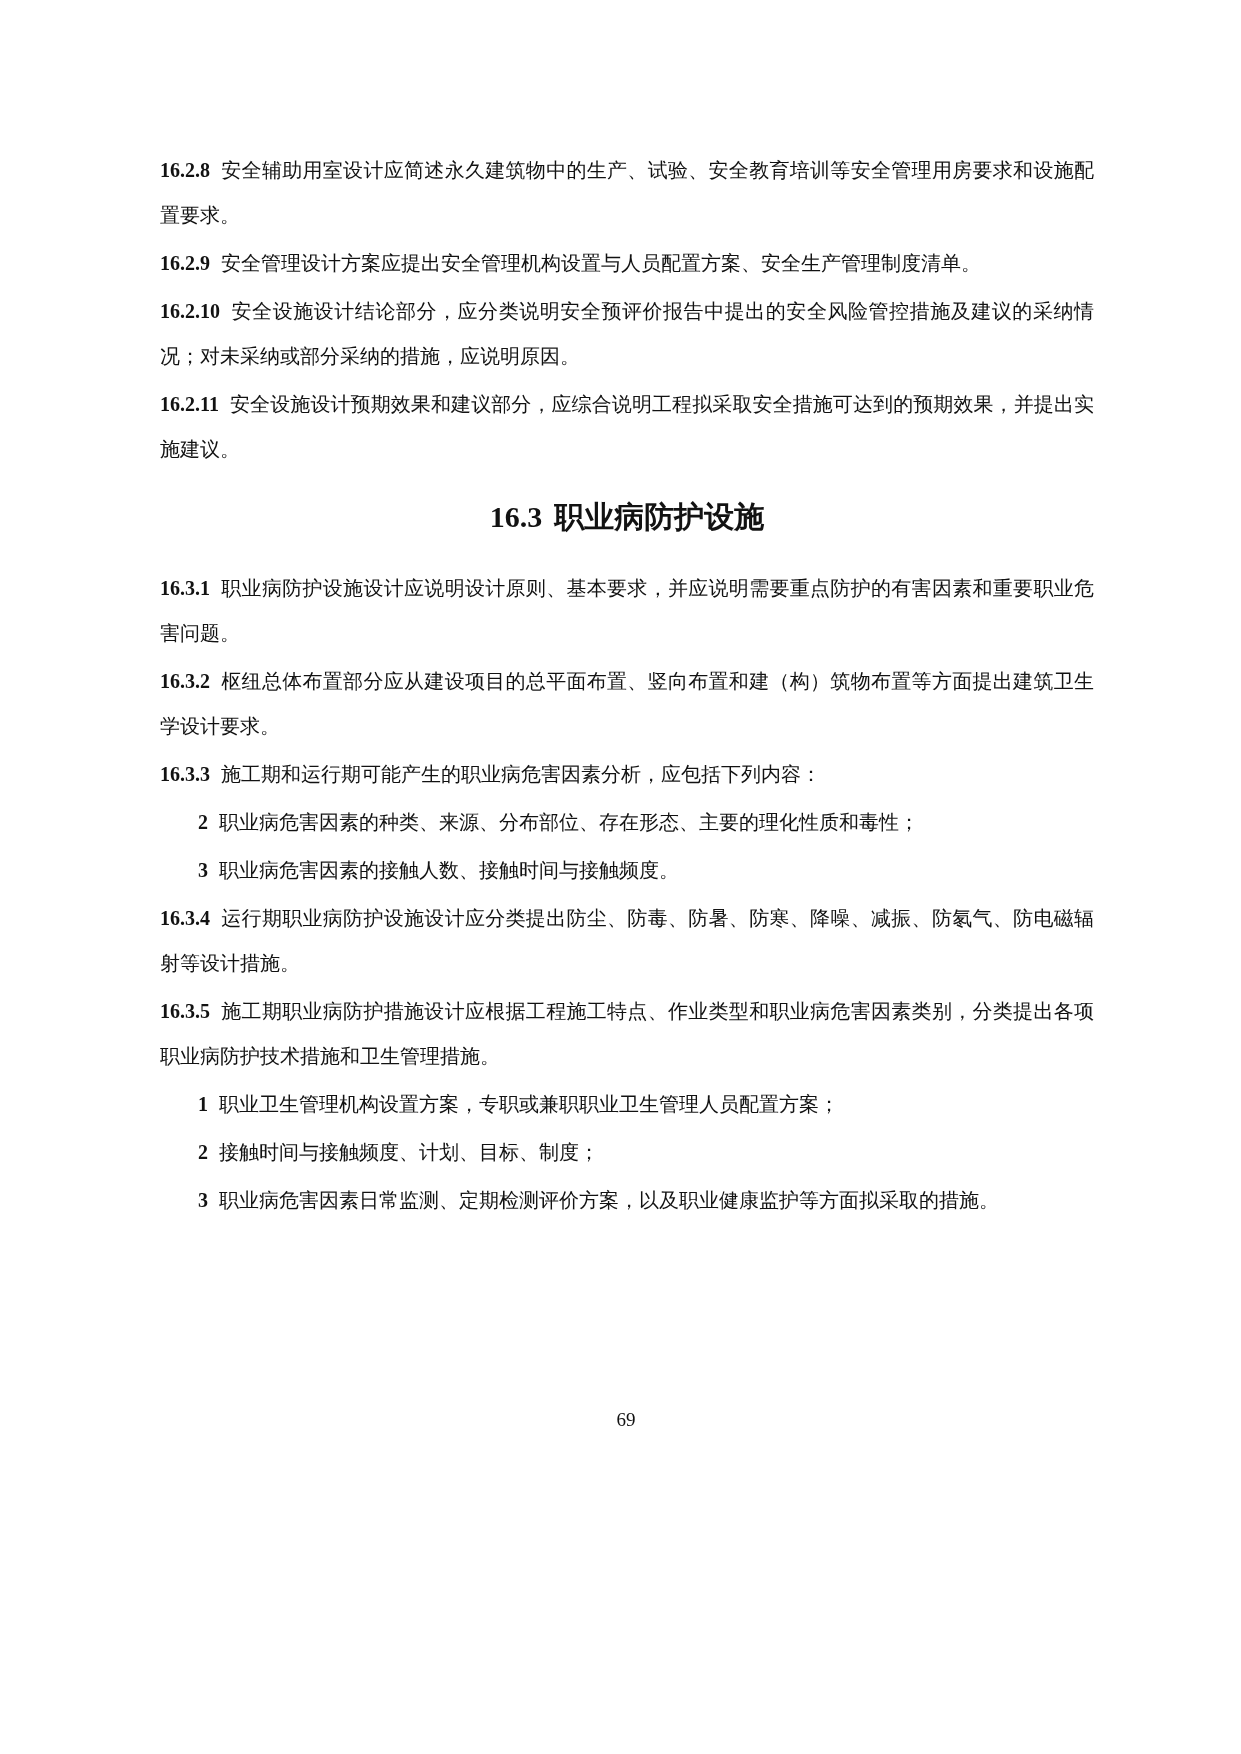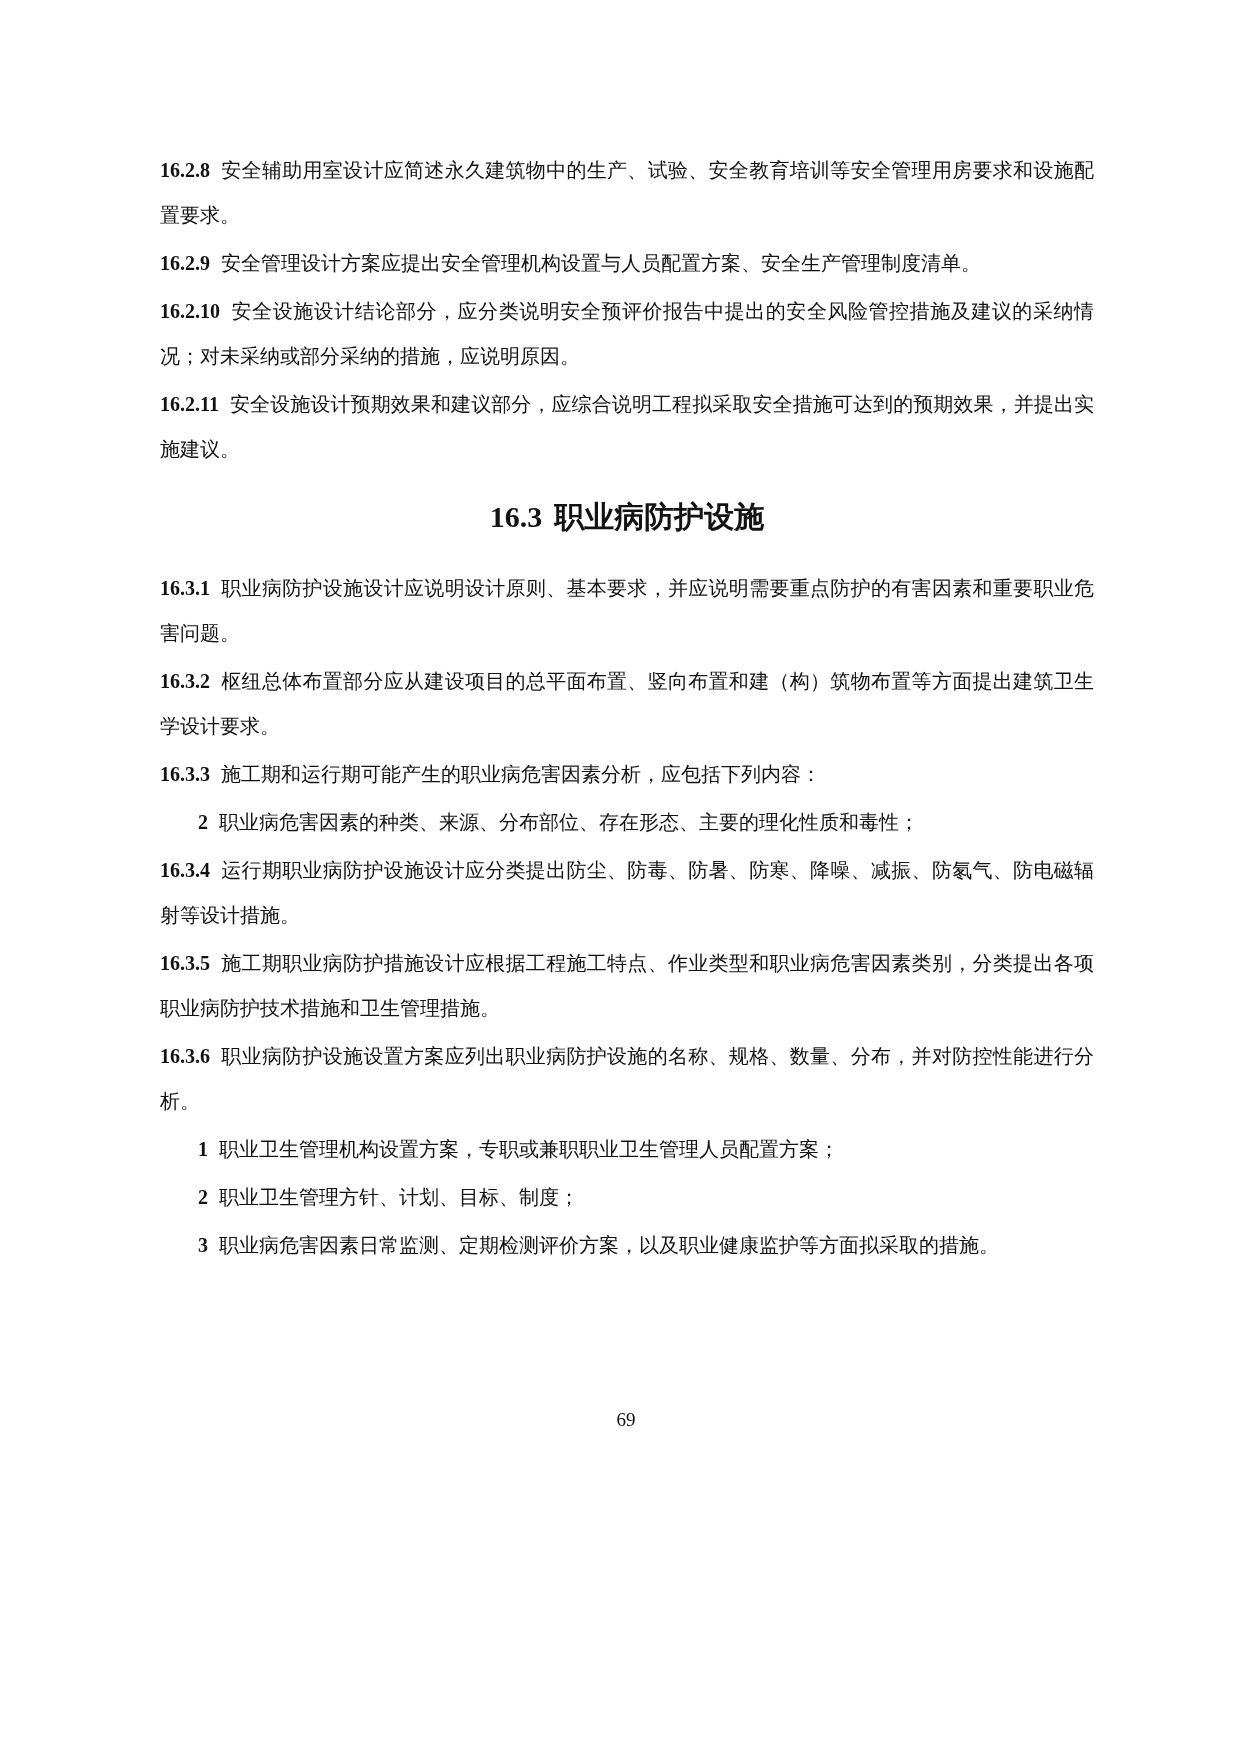--- a/index.html
+++ b/index.html
@@ -65,23 +65,23 @@
   <section class="doc-body" id="doc-body">
       <p class="clause"><span class="num">16.2.8</span><span>安全辅助用室设计应简述永久建筑物中的生产、试验、安全教育培训等安全管理用房要求和设施配置要求。</span></p>
       <p class="clause"><span class="num">16.2.9</span><span>安全管理设计方案应提出安全管理机构设置与人员配置方案、安全生产管理制度清单。</span></p>
       <p class="clause"><span class="num">16.2.10</span><span>安全设施设计结论部分，应分类说明安全预评价报告中提出的安全风险管控措施及建议的采纳情况；对未采纳或部分采纳的措施，应说明原因。</span></p>
       <p class="clause"><span class="num">16.2.11</span><span>安全设施设计预期效果和建议部分，应综合说明工程拟采取安全措施可达到的预期效果，并提出实施建议。</span></p>
       <h2 class="section-heading"><span class="num">16.3</span><span>职业病防护设施</span></h2>
       <p class="clause"><span class="num">16.3.1</span><span>职业病防护设施设计应说明设计原则、基本要求，并应说明需要重点防护的有害因素和重要职业危害问题。</span></p>
       <p class="clause"><span class="num">16.3.2</span><span>枢纽总体布置部分应从建设项目的总平面布置、竖向布置和建（构）筑物布置等方面提出建筑卫生学设计要求。</span></p>
       <p class="clause"><span class="num">16.3.3</span><span>施工期和运行期可能产生的职业病危害因素分析，应包括下列内容：</span></p>
       <p class="subitem"><span class="num">2</span><span>职业病危害因素的种类、来源、分布部位、存在形态、主要的理化性质和毒性；</span></p>
+      <p class="subitem"><span class="num">3</span><span>职业病危害因素的接触人数、接触时间与接触频度。</span></p>
       <p class="clause"><span class="num">16.3.4</span><span>运行期职业病防护设施设计应分类提出防尘、防毒、防暑、防寒、降噪、减振、防氡气、防电磁辐射等设计措施。</span></p>
       <p class="clause"><span class="num">16.3.5</span><span>施工期职业病防护措施设计应根据工程施工特点、作业类型和职业病危害因素类别，分类提出各项职业病防护技术措施和卫生管理措施。</span></p>
-      <p class="clause"><span class="num">16.3.6</span><span>职业病防护设施设置方案应列出职业病防护设施的名称、规格、数量、分布，并对防控性能进行分析。</span></p>
       <p class="subitem"><span class="num">1</span><span>职业卫生管理机构设置方案，专职或兼职职业卫生管理人员配置方案；</span></p>
-      <p class="subitem"><span class="num">2</span><span>职业卫生管理方针、计划、目标、制度；</span></p>
+      <p class="subitem"><span class="num">2</span><span>接触时间与接触频度、计划、目标、制度；</span></p>
       <p class="subitem"><span class="num">3</span><span>职业病危害因素日常监测、定期检测评价方案，以及职业健康监护等方面拟采取的措施。</span></p>
     </section>
   <footer class="page-footer">
     <span>69</span>
   </footer>
 </main>
 
 </body></html>

